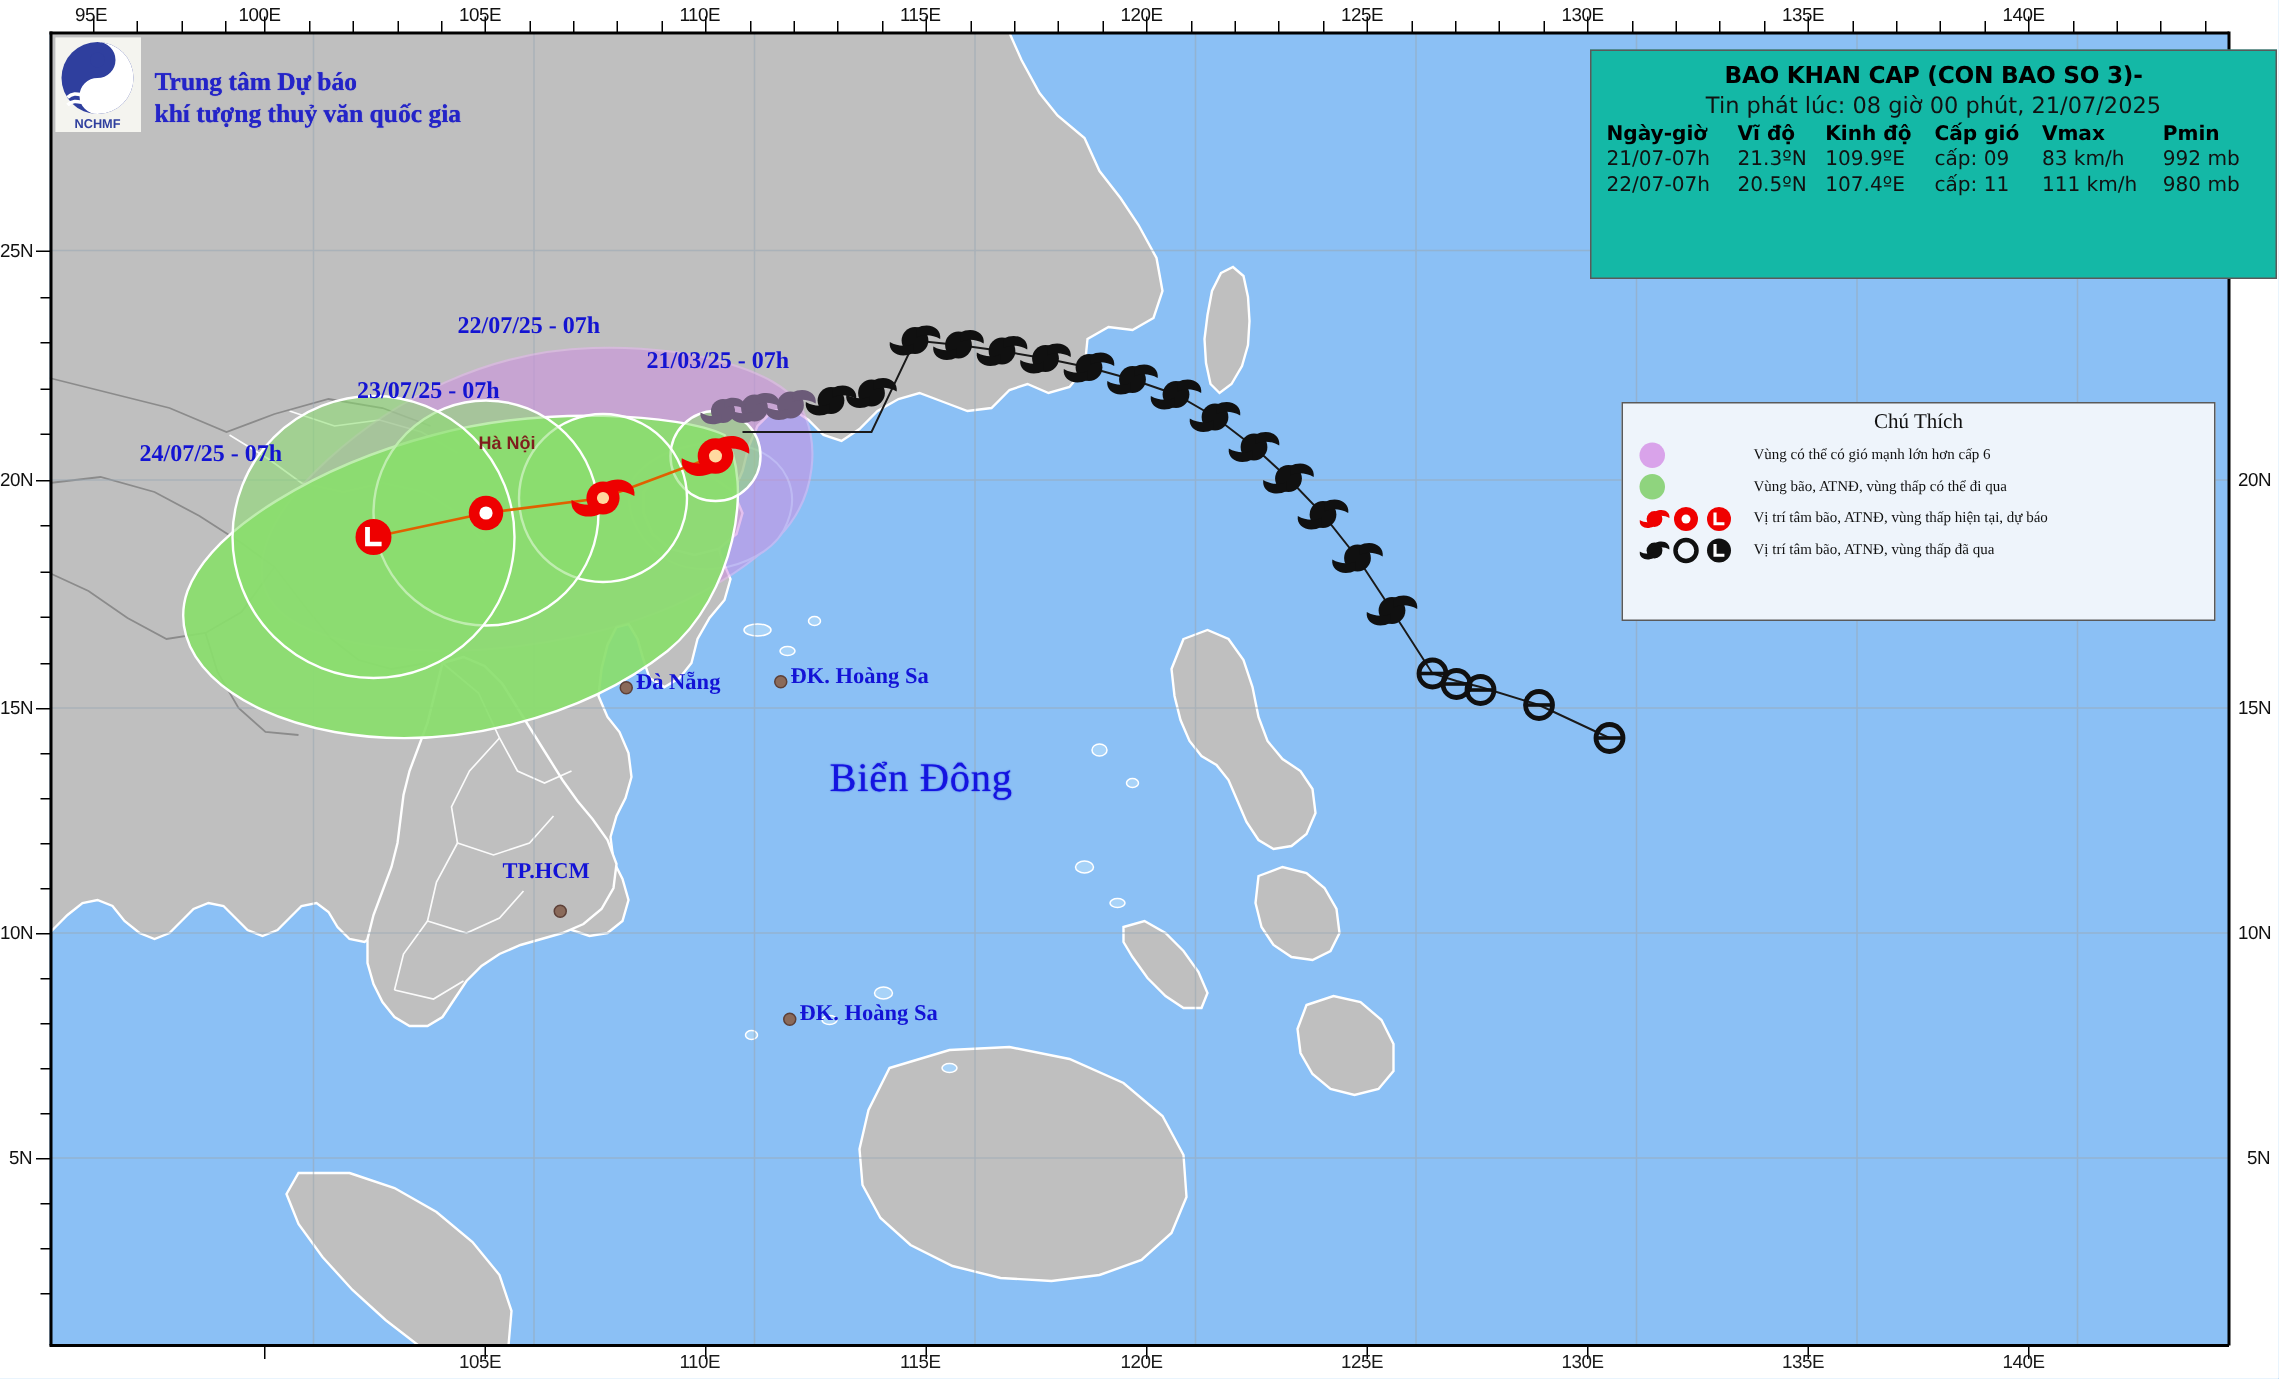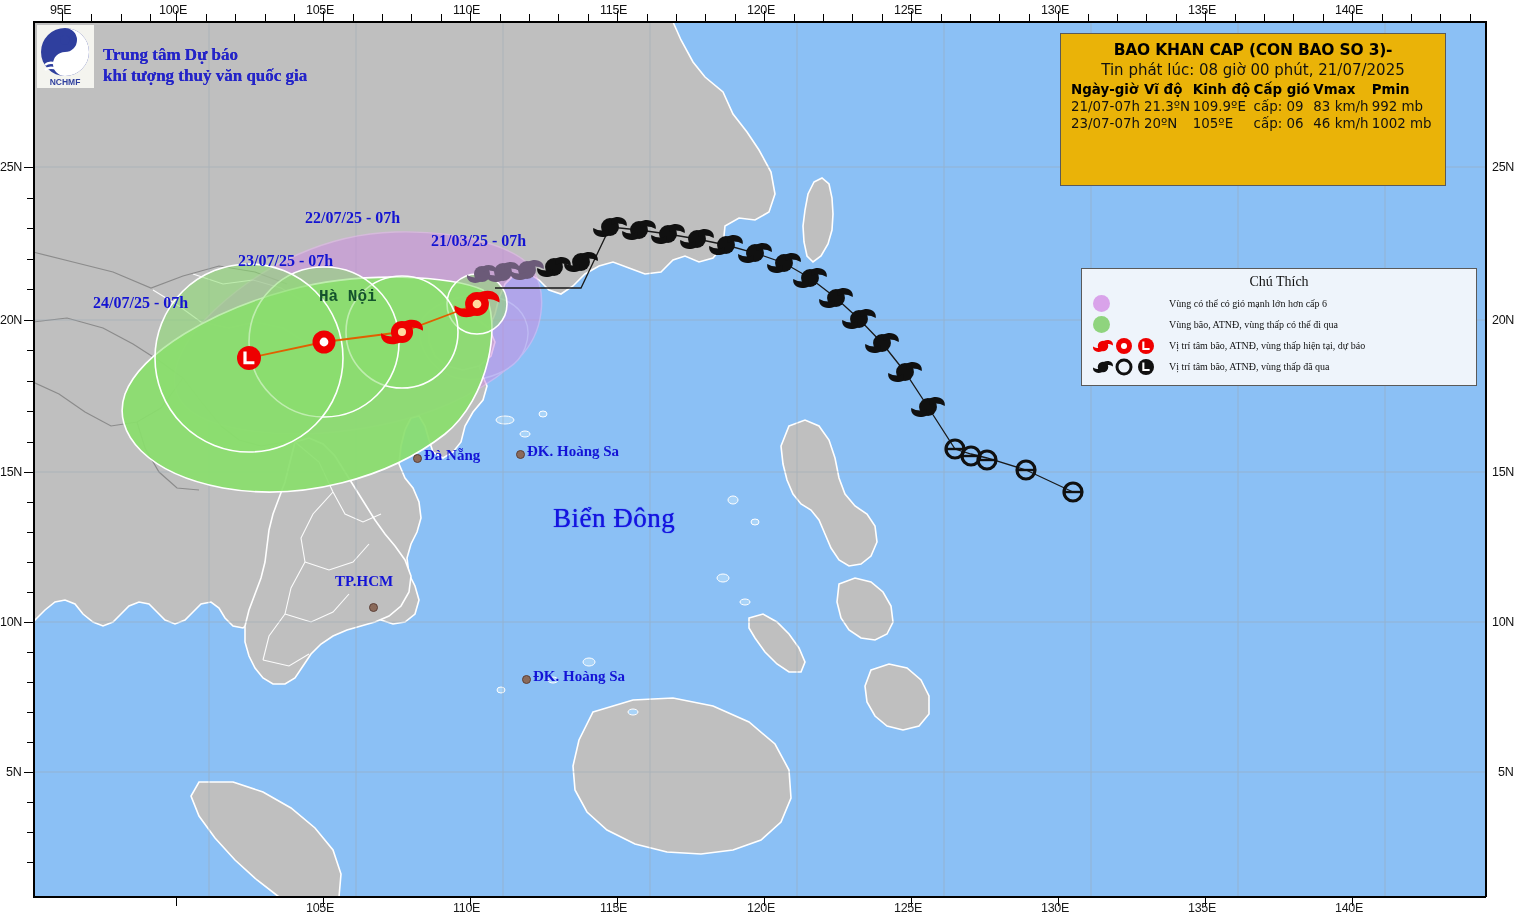--- a/index.html
+++ b/index.html
@@ -23,45 +23,45 @@
   .maplabel { position:absolute; color:#1313d6; font-weight:normal;
               font-family:"Liberation Serif", serif; white-space:nowrap; }
   .city { position:absolute; color:#1313d6; font-weight:bold; font-size:15px;
           font-family:"Liberation Serif", serif; white-space:nowrap; }
   .citydot { position:absolute; width:9px; height:9px; border-radius:50%;
              background:#8a6a5a; border:1px solid #5d4038; }
   .fcstlabel { position:absolute; color:#1414d2; font-weight:bold; font-size:16px;
                font-family:"Liberation Serif", serif; white-space:nowrap; }
   #sea-label { font-size:27px; color:#1414e0; letter-spacing:.5px;
                text-shadow:0 0 1px #1414e0; }
-  #hanoi-label { position:absolute; color:#14532d; font-weight:bold; font-size:16px;
-                 font-family:Liberation Mono, monospace; }
+  #hanoi-label { position:absolute; color:#7f1d1d; font-weight:bold; font-size:12px;
+                 font-family:Liberation Sans, sans-serif; }
 
   
   #logo-wrap { position:absolute; left:37px; top:25px; display:flex; align-items:center; gap:9px; }
   #logo-mark { width:57px; height:63px; background:#f4f4ef; position:relative; }
   #logo-text { color:#2424c8; font-family:"Liberation Serif", serif; font-weight:bold;
                font-size:17px; line-height:21px; text-shadow:0 0 .5px #2424c8;margin-top:16px; }
 
   
-  #info-panel { position:absolute; left:1060px; top:33px; width:386px; height:153px;
-     background:#eab308; border:1px solid #5a5a5a; padding:7px 10px 0 10px; }
+  #info-panel { position:absolute; left:1060px; top:33px; width:458px; height:153px;
+     background:#14b8a6; border:1px solid #5a5a5a; padding:7px 10px 0 10px; }
   #info-title { text-align:center; font-size:15.5px; font-weight:bold; color:#000;
      font-family:"DejaVu Sans", sans-serif; letter-spacing:-.2px; }
   #info-sub { text-align:center; font-size:15px; color:#111; margin-top:2px;
      font-family:"DejaVu Sans", sans-serif; }
   #info-table { width:100%; border-collapse:collapse; margin-top:3px;
      font-family:"DejaVu Sans", sans-serif; }
   #info-table th { font-size:13.4px; font-weight:bold; color:#000; text-align:left;
      padding:0 0 1px 0; white-space:nowrap; }
   #info-table td { font-size:13.4px; color:#111; text-align:left; padding:0;
      white-space:nowrap; line-height:17px; }
 
   
-  #legend-panel { position:absolute; left:1081px; top:268px; width:396px; height:118px;
+  #legend-panel { position:absolute; left:1081px; top:268px; width:396px; height:146px;
      background:#eef4fb; border:1px solid #5a5a5a; padding:5px 0 0 0; }
   #legend-title { text-align:center; font-size:14px; color:#111;
      font-family:"Liberation Serif", serif; margin-bottom:3px; }
   .legend-row { display:flex; align-items:center; height:21px; padding-left:11px; }
   .legend-sym { width:76px; display:flex; align-items:center; gap:3px; }
   .legend-text { font-size:10px; color:#111; font-family:"Liberation Serif", serif;
      white-space:nowrap; }
   .swatch { width:17px; height:17px; border-radius:50%; }
 
   svg { display:block; }
@@ -530,26 +530,26 @@
       <tbody>
         <tr>
           <td>21/07-07h</td>
           <td>21.3ºN</td>
           <td>109.9ºE</td>
           <td>cấp: 09</td>
           <td>83 km/h</td>
           <td>992 mb</td>
         </tr>
         <tr>
-          <td>23/07-07h</td>
-          <td>20ºN</td>
-          <td>105ºE</td>
-          <td>cấp: 06</td>
-          <td>46 km/h</td>
-          <td>1002 mb</td>
+          <td>22/07-07h</td>
+          <td>20.5ºN</td>
+          <td>107.4ºE</td>
+          <td>cấp: 11</td>
+          <td>111 km/h</td>
+          <td>980 mb</td>
         </tr>
       </tbody>
     </table>
   </div>
 
   <div id="legend-panel">
     <div id="legend-title">Chú Thích</div>
 
     <div class="legend-row">
       <span class="legend-sym">

